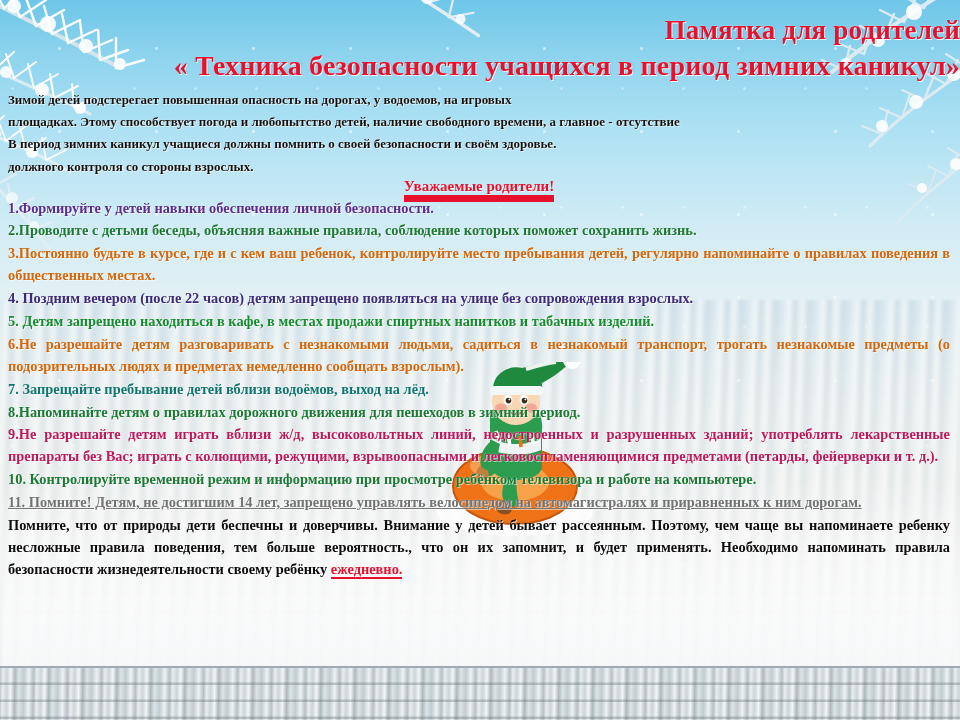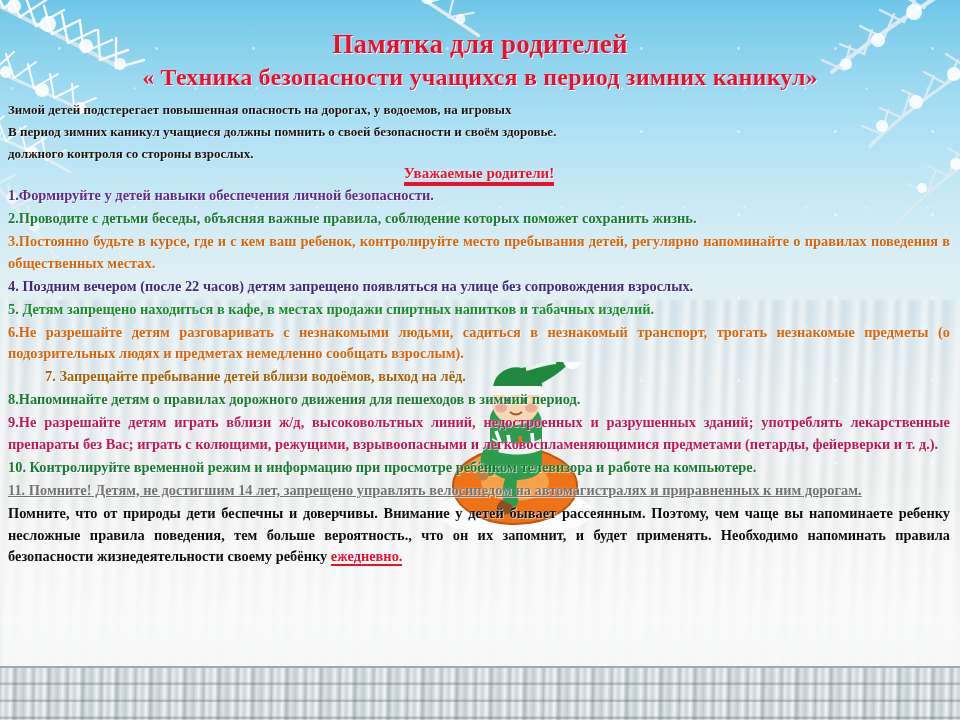--- a/index.html
+++ b/index.html
@@ -127,37 +127,37 @@
     pointer-events: none;
   }
 
   
   .content {
     position: absolute;
     inset: 0;
     padding: 0;
   }
   .title-block {
-    text-align: center;
-    padding-top: 30px;
+    text-align: right;
+    padding-top: 16px;
   }
   .title1, .title2 {
     color: #e8112d;
     font-weight: bold;
     font-family: "Liberation Serif", "DejaVu Serif", serif;
     letter-spacing: .2px;
     text-shadow:
       0 0 1px #ffffff,
       1px 1px 0 rgba(255,255,255,.85),
       -1px 0 0 rgba(120,200,230,.55),
        2px 0 0 rgba(0,160,200,.18);
     line-height: 1.08;
   }
   .title1 { font-size: 27px; margin: 0 0 6px 0; }
-  .title2 { font-size: 24px; margin: 0 0 8px 0; }
+  .title2 { font-size: 28px; margin: 0 0 8px 0; }
 
   .body-block {
     padding: 0 10px 0 8px;
   }
   p.para {
     margin: 0 0 1px 0;
     font-size: 14.4px;
     font-weight: bold;
     line-height: 1.52;
     font-family: "Liberation Serif", "DejaVu Serif", serif;
@@ -167,21 +167,21 @@
 
   .salute {
     text-align: center;
     margin: 1px 0 3px 0;
     font-size: 15px;
     font-weight: bold;
     color: #e8112d;
     text-shadow: 0 0 1px rgba(255,255,255,.9), 1px 1px 0 rgba(255,255,255,.6);
   }
   .salute span {
-    border-bottom: 4px solid #a16207;
+    border-bottom: 7px solid #a16207;
     padding-bottom: 1px;
   }
 
   .rule { font-size: 14.6px; line-height: 1.5; margin: 0 0 2px 0; }
   .rule.just { text-align: justify; text-justify: inter-word; }
 
   .closing {
     color: #0d0d0d;
     font-size: 15px;
     line-height: 1.55;
@@ -425,34 +425,35 @@
   <div class="content">
 
     <div class="title-block">
       <div class="title1" style="color: rgb(232, 17, 45);">Памятка для родителей</div>
       <div class="title2" style="color: rgb(232, 17, 45);">« Техника безопасности учащихся в период зимних каникул»</div>
     </div>
 
     <div class="body-block">
 
       <p class="para intro">Зимой детей подстерегает повышенная опасность на дорогах, у водоемов, на игровых</p>
+      <p class="para intro">площадках.  Этому способствует погода и любопытство детей, наличие свободного времени, а главное - отсутствие</p>
       <p class="para intro">В период зимних каникул учащиеся должны помнить о своей безопасности и своём здоровье.</p>
       <p class="para intro">должного контроля со стороны взрослых.</p>
 
       <div class="salute">
         <span style="color: rgb(232, 17, 45); border-bottom-color: rgb(232, 17, 45);">Уважаемые родители!</span>
       </div>
 
       <p class="para rule c-purple" style="color: rgb(90, 45, 140);">1.Формируйте у детей навыки обеспечения личной безопасности.</p>
       <p class="para rule c-green" style="color: rgb(26, 122, 51);">2.Проводите с детьми беседы, объясняя важные правила, соблюдение которых поможет сохранить жизнь.</p>
       <p class="para rule just c-orange" style="color: rgb(212, 102, 12);">3.Постоянно будьте в курсе, где и с кем ваш ребенок, контролируйте место пребывания детей, регулярно напоминайте о правилах поведения в общественных местах.</p>
       <p class="para rule c-navy" style="color: rgb(61, 42, 122);">4. Поздним вечером (после 22 часов) детям запрещено появляться на улице без сопровождения взрослых.</p>
       <p class="para rule c-darkred" style="color: rgb(23, 140, 47);">5. Детям запрещено находиться в кафе, в местах продажи спиртных напитков и табачных изделий.</p>
       <p class="para rule just c-orange" style="color: rgb(212, 102, 12);">6.Не разрешайте детям разговаривать с незнакомыми людьми, садиться в незнакомый транспорт, трогать незнакомые предметы (о подозрительных людях и предметах немедленно сообщать взрослым).</p>
-      <p class="para rule c-purple" style="color: #a16207; margin-left: 37px;">7. Запрещайте пребывание детей вблизи водоёмов, выход на лёд.</p>
+      <p class="para rule c-purple" style="color: #0f766e;">7. Запрещайте пребывание детей вблизи водоёмов, выход на лёд.</p>
       <p class="para rule c-green" style="color: rgb(26, 122, 51);">8.Напоминайте детям о правилах дорожного движения для пешеходов в зимний период.</p>
       <p class="para rule just c-red" style="color: #be185d;">9.Не разрешайте детям играть вблизи ж/д, высоковольтных линий, недостроенных и разрушенных зданий; употреблять лекарственные препараты без Вас; играть с колющими, режущими, взрывоопасными и легковоспламеняющимися предметами (петарды, фейерверки и т. д.).</p>
       <p class="para rule just c-green" style="color: rgb(26, 122, 51);">10. Контролируйте временной режим и информацию при просмотре ребёнком телевизора и работе на компьютере.</p>
       <p class="para rule just c-purple" style="color: #737373; text-decoration: underline;">11. Помните! Детям, не достигшим 14 лет, запрещено управлять велосипедом на автомагистралях и приравненных к ним дорогам.</p>
 
       <p class="para closing"><span style="color: rgb(13, 13, 13);">Помните, что от природы дети беспечны и доверчивы. Внимание у детей бывает рассеянным. Поэтому, чем чаще вы напоминаете ребенку несложные правила поведения, тем больше вероятность., что он их запомнит, и будет применять. Необходимо напоминать правила безопасности жизнедеятельности своему ребёнку </span><span class="daily" style="color: rgb(232, 17, 45); border-bottom-color: rgb(232, 17, 45);">ежедневно.</span></p>
     </div>
   </div>
 
   <div class="bg-wood"></div>

